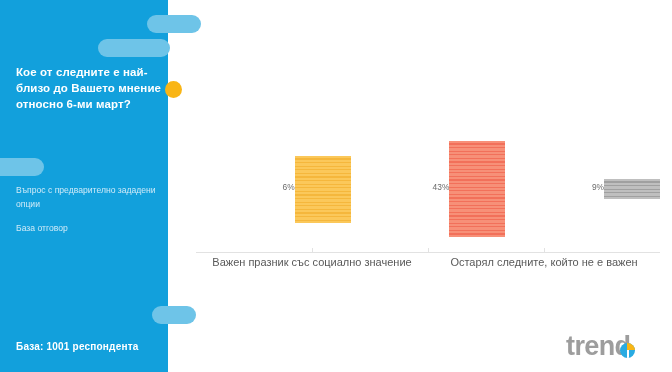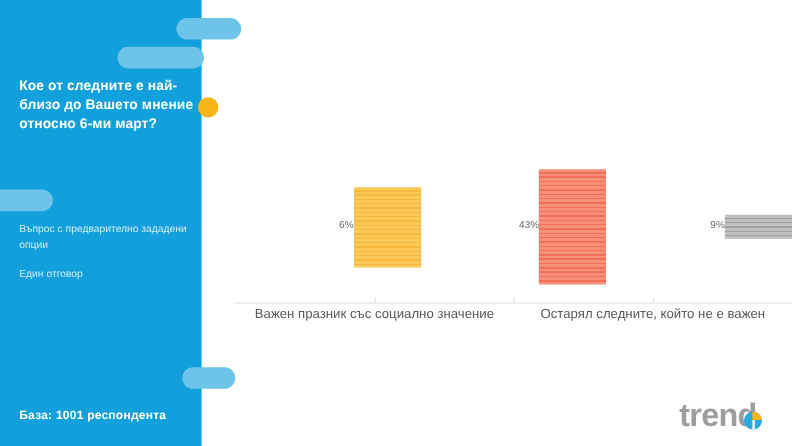--- a/index.html
+++ b/index.html
@@ -216,21 +216,21 @@
   <div class="pill pill-left"></div>
   <div class="pill pill-br"></div>
 
   <div class="accent-dot"></div>
 
   <div class="side-title">Кое от следните е най-близо до Вашето мнение относно 6-ми март?</div>
 
   <div class="side-meta">
     <div>Въпрос с предварително зададени опции</div>
     <div class="meta-gap"></div>
-    <div>Един отговор</div>
+    <div>База отговор</div>
   </div>
 
   <div class="side-base">База:  1001 респондента</div>
 
   <div class="chart">
     <div class="plot" id="plot">
         <div class="col">
           <div class="bar-value">6%</div>
           <div class="bar" style="height: 67px; background: repeating-linear-gradient(rgb(251, 200, 90) 0px, rgb(251, 200, 90) 2.4px, rgb(245, 183, 60) 2.4px, rgb(245, 183, 60) 3.6px);"></div>
         </div>

